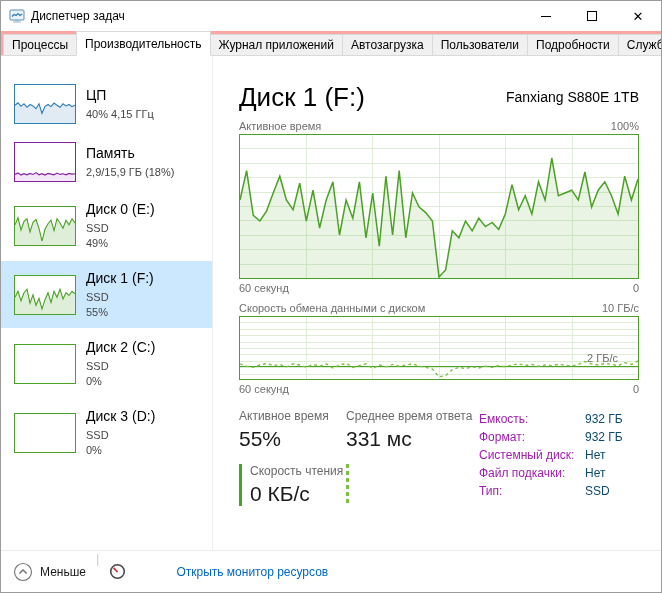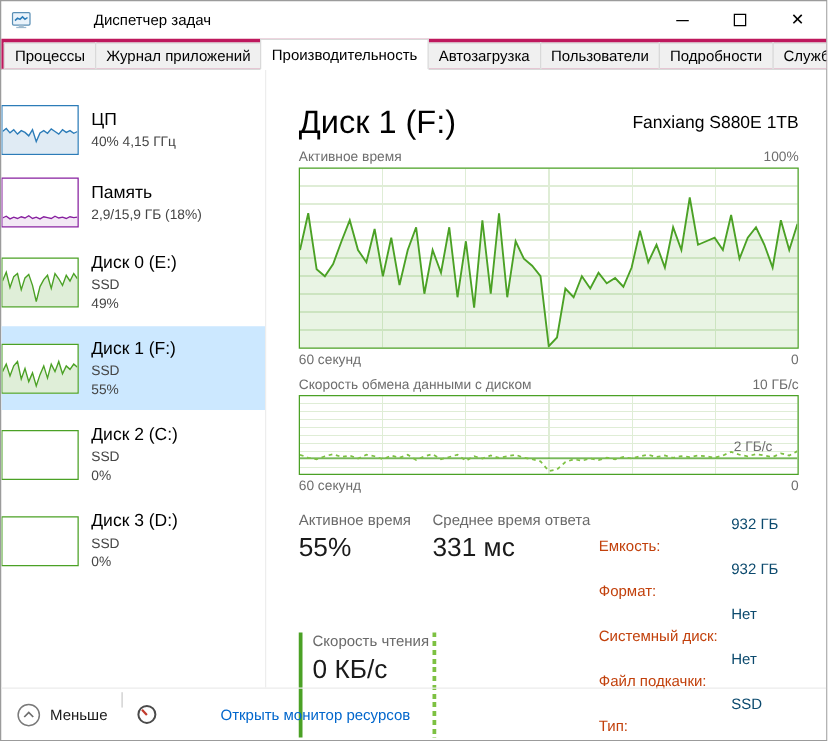--- a/index.html
+++ b/index.html
@@ -1,41 +1,41 @@
 <!DOCTYPE html>
 <html style="--green: #4ba125; --green-light: #7dc142; --blue: #2c7cb8; --purple: #871f9f; --grid: #dfedd6; --selected: #cce8ff; --link: #0066cc;"><head>
 <meta charset="utf-8">
 <style>
   * { box-sizing: border-box; margin: 0; padding: 0; }
   html,body { background:#fff; }
   body { font-family: "Liberation Sans", "DejaVu Sans", sans-serif; width:662px; height:593px; }
   .window { width:662px; height:593px; border:1px solid #9b9b9b; background:#fff; display:flex; flex-direction:column; overflow:hidden; }
 
   
-  .titlebar { height:30px; display:flex; align-items:center; padding-left:8px; flex:none;gap:44px; }
+  .titlebar { height:30px; display:flex; align-items:center; padding-left:8px; flex:none; }
   .app-icon { width:16px; height:16px; margin-right:6px; flex:none; }
   .title { font-size:12px; color:#000; }
   .win-controls { margin-left:auto; display:flex; height:100%; }
   .win-btn { width:46px; height:100%; display:flex; align-items:center; justify-content:center; font-size:13px; color:#000; cursor:default; }
   .glyph-min { width:10px; height:1px; background:#000; }
   .glyph-max { width:10px; height:10px; border:1px solid #000; }
 
   
   .menubar { height:21px; display:flex; align-items:center; padding-left:1px; flex:none; }
   .menu-item { font-size:12px; color:#000; padding:2px 8px; }
 
   
-  .tabstrip { height:25px; background:#be185d; display:flex; align-items:flex-end; padding-left:2px; border-bottom:1px solid #d9d9d9; flex:none; position:relative; }
+  .tabstrip { height:25px; background:#fca5a5; display:flex; align-items:flex-end; padding-left:2px; border-bottom:1px solid #d9d9d9; flex:none; position:relative; }
   .tab { font-size:12px; color:#000; background:#f0f0f0; border:1px solid #d9d9d9; border-bottom:none; height:21px; display:flex; align-items:center; padding:0 8px; margin-right:-1px; white-space:nowrap; }
   .tab.active { background:#fff; height:25px; position:relative; z-index:2; margin-bottom:-1px; border-bottom:1px solid #fff; }
 
   
   .content { flex:1; display:flex; min-height:0; }
   .sidebar { width:212px; flex:none; border-right:1px solid #ededed; padding-top:20px; overflow:hidden; }
-  .side-item { display:flex; align-items:center; padding:8px 0; margin-bottom:2px; cursor:default; }
+  .side-item { display:flex; align-items:center; padding:8px 13px; margin-bottom:2px; cursor:default; }
   .side-item.selected { background:var(--selected); }
   .mini { width:62px; height:40px; border:1px solid; background:#fff; flex:none; margin-right:10px; position:relative; overflow:hidden; }
   .mini.green { border-color:var(--green); }
   .mini.blue  { border-color:var(--blue); }
   .mini.purple{ border-color:var(--purple); }
   .side-text { line-height:1; }
   .side-name { font-size:14px; color:#000; margin-bottom:3px; line-height:18px; white-space:nowrap; }
   .side-sub { font-size:11px; color:#454545; line-height:15px; white-space:nowrap; }
 
   .main { flex:1; padding:26px 22px 0 26px; min-width:0; }
@@ -63,21 +63,21 @@
   .stats-grid { display:grid; grid-template-columns:107px auto; grid-row-gap:13px; grid-column-gap:0; width:240px; flex:none; }
   .stat { display:flex; }
   .stat-bar { width:3px; margin-right:8px; flex:none; }
   .stat-bar.solid { background:var(--green); }
   .stat-bar.dashed { background:repeating-linear-gradient(to bottom, var(--green-light) 0 4px, transparent 4px 7px); }
   .stat-label { font-size:12px; color:#6a6a6a; margin-bottom:4px; white-space:nowrap; }
   .stat-value { font-size:21px; font-weight:300; color:#1a1a1a; white-space:nowrap; }
 
   .details { margin-left:auto; width:164px; flex:none; padding-top:1px; }
   .detail-row { display:flex; font-size:12px; line-height:18px; }
-  .detail-label { width:106px; color:#c2410c; flex:none;margin-top:18px; }
+  .detail-label { width:106px; color:#a21caf; flex:none; }
   .detail-value { color:#0c4a6e;text-align:center; }
 
   
   .footer { height:42px; flex:none; border-top:1px solid #ececec; display:flex; padding:0 12px; }
   .less-btn { display:flex; align-items:center; cursor:default; }
   .less-label { font-size:12px; color:#1a1a1a; margin-left:7px; }
   .footer-sep { color:#cfcfcf; font-size:13px; margin:0 10px; }
   .resmon-link { display:flex; align-items:center; cursor:default;gap:44px; }
   .resmon-label { font-size:12px; color:var(--link); margin-left:6px; }
 </style>
@@ -105,22 +105,22 @@
         </div>
       <div class="win-btn">
           <span>✕</span>
         </div>
     </div>
   </div>
 
 
   <div class="tabstrip">
     <div class="tab">Процессы</div>
+    <div class="tab active">Производительность</div>
     <div class="tab">Журнал приложений</div>
-    <div class="tab active">Производительность</div>
     <div class="tab">Автозагрузка</div>
     <div class="tab">Пользователи</div>
     <div class="tab">Подробности</div>
     <div class="tab">Службы</div>
   </div>
 
   <div class="content">
 
     <div class="sidebar">
 

